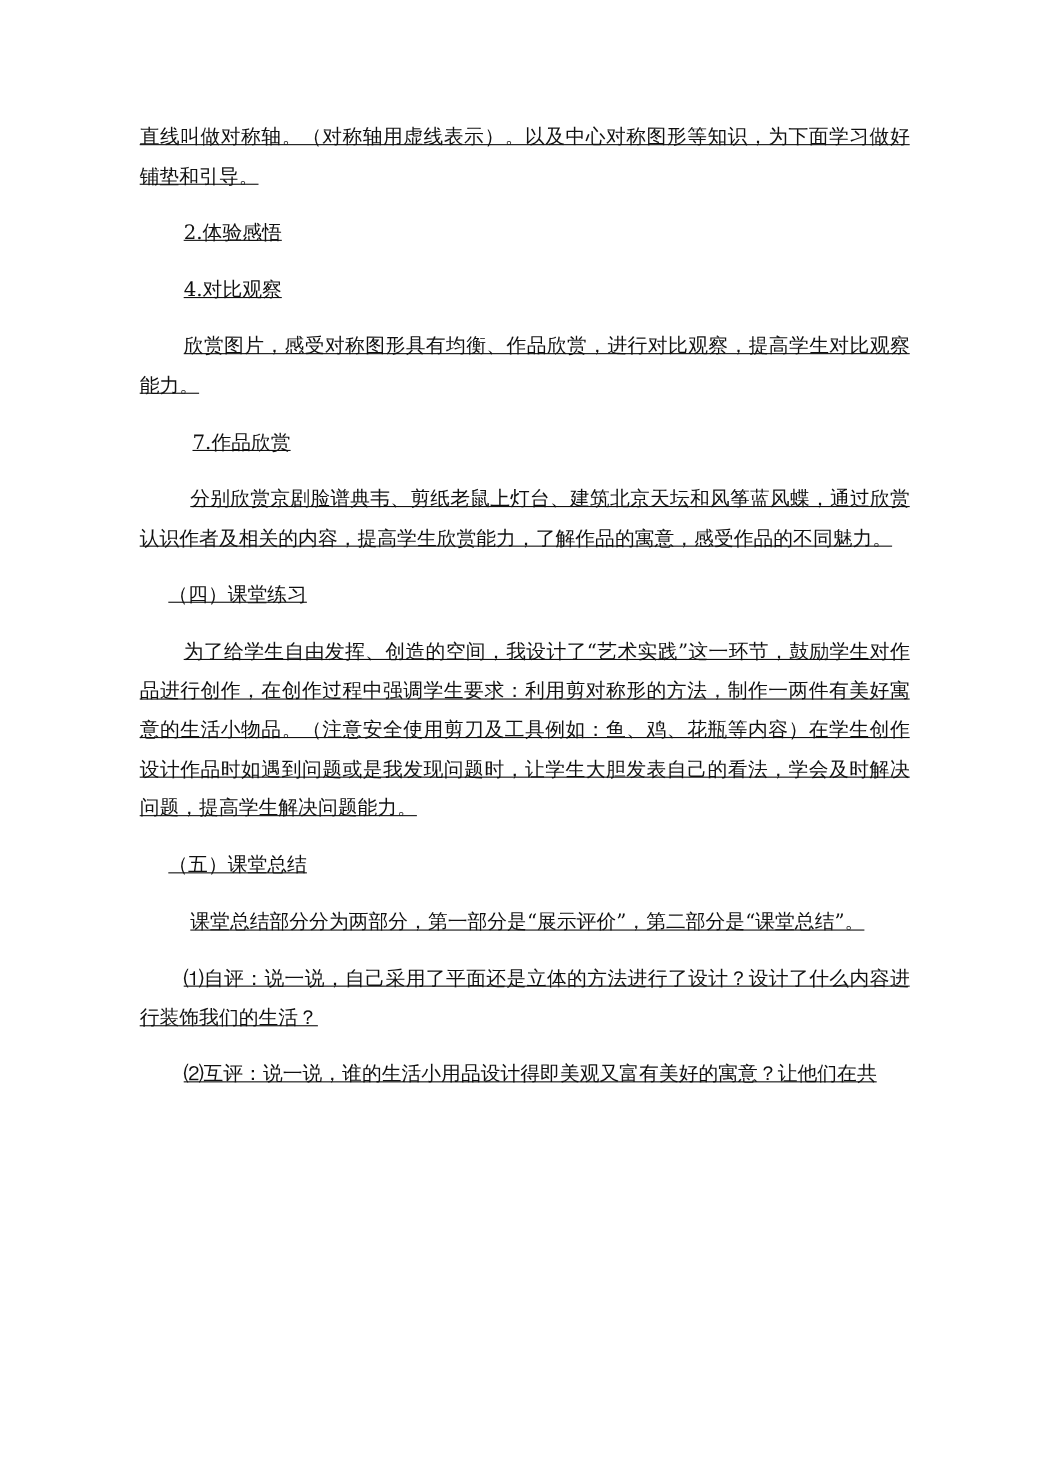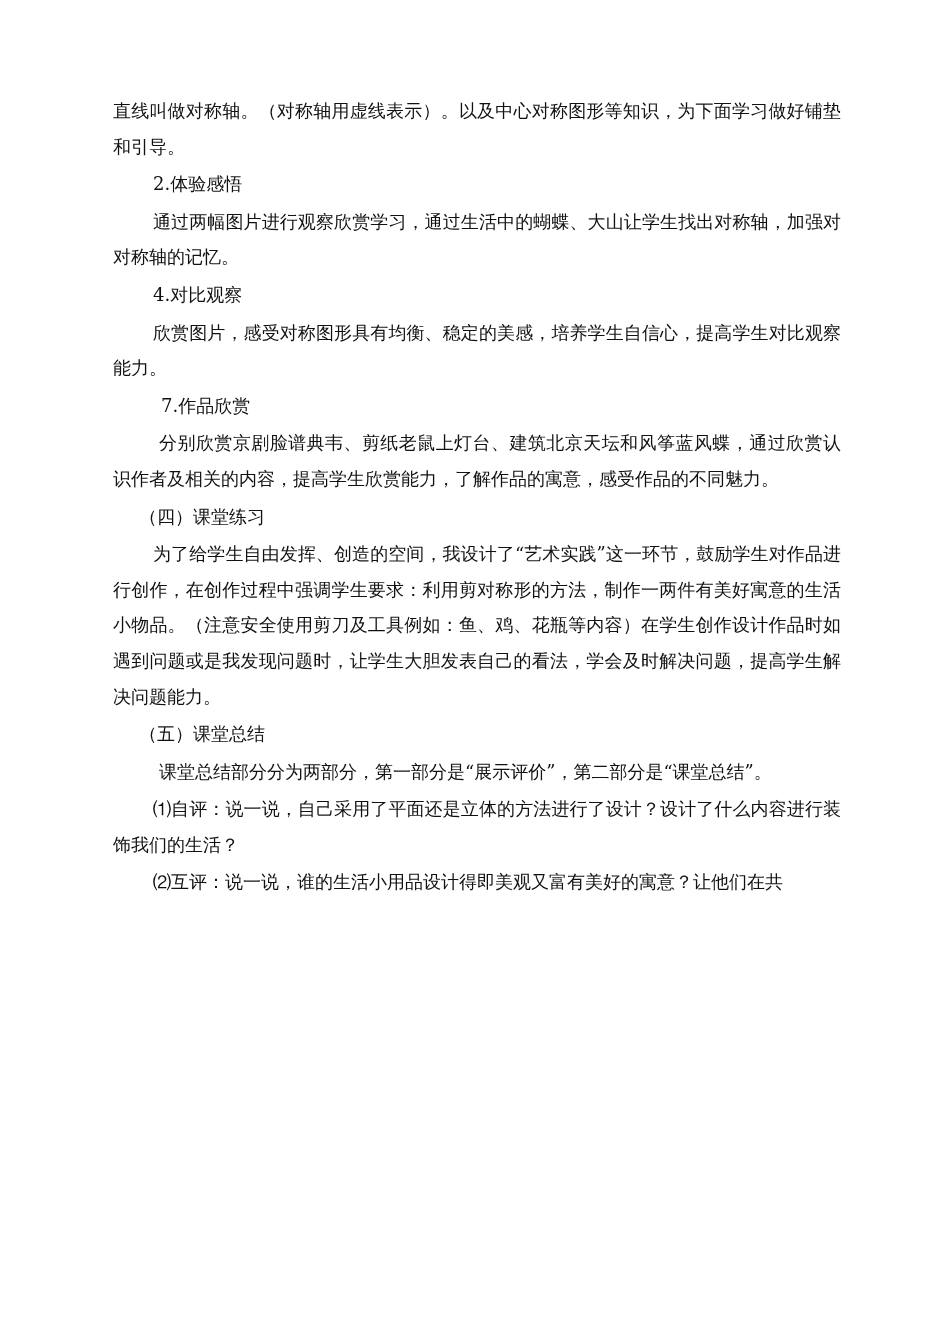--- a/index.html
+++ b/index.html
@@ -2,36 +2,35 @@
 <html><head>
 <meta charset="utf-8">
 <style>
   html, body { margin: 0; padding: 0; background: #ffffff; }
   body { width: 950px; height: 1344px; position: relative; overflow: hidden; }
   .page {
     position: absolute; left: 111px; top: 91px; width: 732px;
     font-family: "DejaVu Serif", "Liberation Serif", serif;
     font-size: 18px; color: #111; line-height: 35.6px;
   }
-  .p { margin: 2px; text-align: justify; text-justify: inter-ideograph; }
+  .p { margin: 16px; text-align: justify; text-justify: inter-ideograph; text-decoration: underline; }
   .indent { text-indent: 40px; }
   .indent-heading { padding-left: 40px; }
   .indent-heading-wide { padding-left: 48px; }
   .indent-paren { padding-left: 26px; }
   .indent-wide { text-indent: 46px; }
 </style>
 </head>
 <body>
 
 <div class="page">
   <p class="p">直线叫做对称轴。（对称轴用虚线表示）。以及中心对称图形等知识，为下面学习做好铺垫和引导。</p>
   <p class="p indent-heading">2.体验感悟</p>
-  <p class="p indent">通过两幅图片进行观察欣赏学习，通过生活中的蝴蝶、大山让学生找出对称轴，加强对对称轴的记忆。</p>
   <p class="p indent-heading">4.对比观察</p>
-  <p class="p indent">欣赏图片，感受对称图形具有均衡、稳定的美感，培养学生自信心，提高学生对比观察能力。</p>
+  <p class="p indent">欣赏图片，感受对称图形具有均衡、作品欣赏，进行对比观察，提高学生对比观察能力。</p>
   <p class="p indent-heading-wide">7.作品欣赏</p>
   <p class="p indent-wide">分别欣赏京剧脸谱典韦、剪纸老鼠上灯台、建筑北京天坛和风筝蓝风蝶，通过欣赏认识作者及相关的内容，提高学生欣赏能力，了解作品的寓意，感受作品的不同魅力。</p>
   <p class="p indent-paren">（四）课堂练习</p>
   <p class="p indent">为了给学生自由发挥、创造的空间，我设计了“艺术实践”这一环节，鼓励学生对作品进行创作，在创作过程中强调学生要求：利用剪对称形的方法，制作一两件有美好寓意的生活小物品。（注意安全使用剪刀及工具例如：鱼、鸡、花瓶等内容）在学生创作设计作品时如遇到问题或是我发现问题时，让学生大胆发表自己的看法，学会及时解决问题，提高学生解决问题能力。</p>
   <p class="p indent-paren">（五）课堂总结</p>
   <p class="p indent-wide">课堂总结部分分为两部分，第一部分是“展示评价”，第二部分是“课堂总结”。</p>
   <p class="p indent">⑴自评：说一说，自己采用了平面还是立体的方法进行了设计？设计了什么内容进行装饰我们的生活？</p>
   <p class="p indent">⑵互评：说一说，谁的生活小用品设计得即美观又富有美好的寓意？让他们在共</p>
 </div>
 

